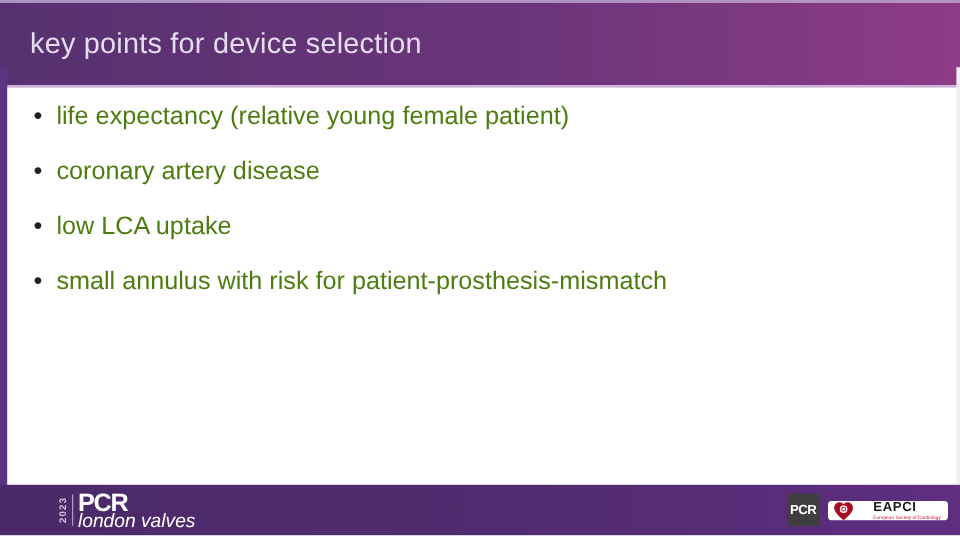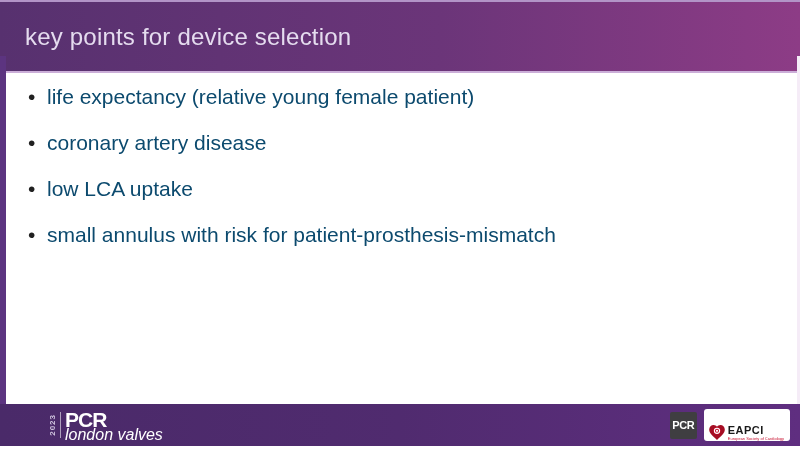--- a/index.html
+++ b/index.html
@@ -48,21 +48,21 @@
     top: 56px; left: 6px; right: 3px;
     padding: 26px 0 0 22px;
   }
   .bullet-list { list-style: none; }
   .bullet-item {
     position: relative;
     padding-left: 19px;
     margin-bottom: 16px;
     font-size: 21px;
     line-height: 30px;
-    color: #0c4a6e;
+    color: #4d7c0f;
   }
   .bullet-item::before {
     content: "\2022";
     position: absolute;
     left: 0;
     top: 0;
     font-size: 21px;
     color: #212121;
   }
   
@@ -133,27 +133,27 @@
     border-radius: 2px;
     display: flex;
     align-items: center;
     justify-content: center;
     color: #ffffff;
     font-size: 11px;
     font-weight: 800;
     letter-spacing: -0.5px;
   }
   .eapci-badge {
-    height: 32px;
+    height: 16px;
     background: #ffffff;
     border-radius: 3px;
     display: flex;
-    align-items: flex-end;
+    align-items: flex-start;
     padding: 0 6px 0 4px;
-    gap: 2px;
+    gap: 16px;
   }
   .eapci-text { display: flex; flex-direction: column; justify-content: center; }
   .eapci-name {
     font-size: 11px;
     font-weight: 800;
     color: #1a1a1a;
     letter-spacing: 0.5px;
     line-height: 11px;
   }
   .eapci-tagline {

